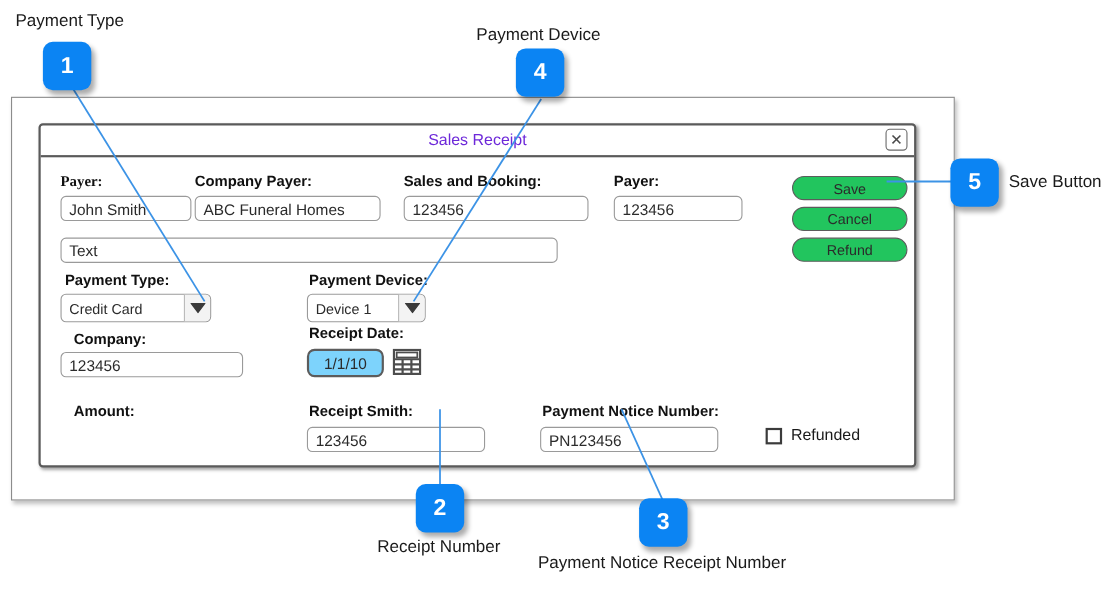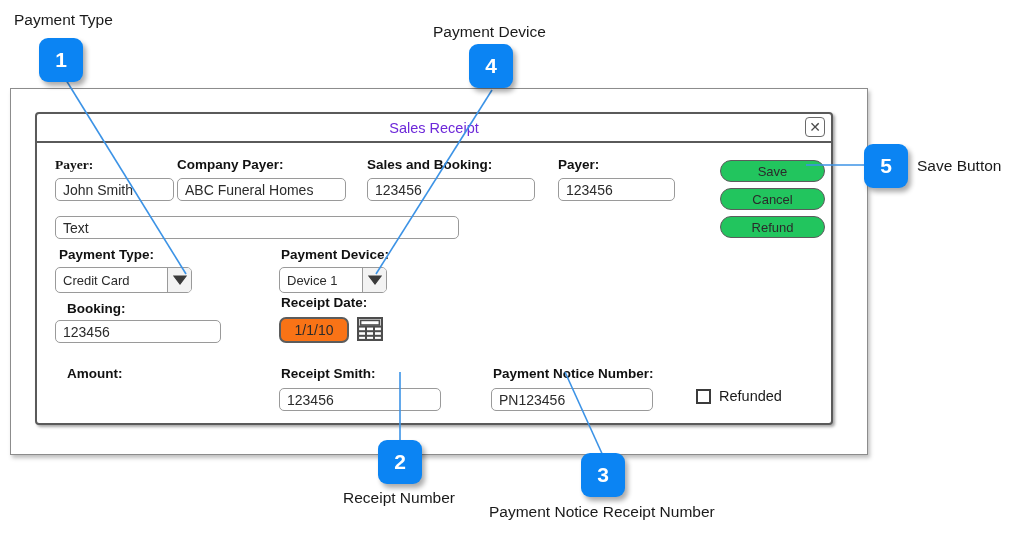--- a/index.html
+++ b/index.html
@@ -163,21 +163,21 @@
     border-radius: 0 4px 4px 0;
     box-sizing: border-box;
   }
   .dd-arrow svg { display:block; }
 
   .datebox {
     position: absolute;
     height: 26px;
     border: 2px solid #5c5c5c;
     border-radius: 7px;
-    background: #f97316;
+    background: #7dd3fc;
     box-sizing: border-box;
     font-size: 14px;
     color: #2b2b2b;
     display: flex;
     align-items: center;
     justify-content: center;
   }
   #calendar-icon {
     position: absolute;
     width: 26px;
@@ -236,21 +236,21 @@
         <div class="fld-label" style="left:18px; top:14px;font-family:Liberation Serif, serif;">Payer:</div>
         <div class="fld-label" style="left:140px; top:14px;">Company Payer:</div>
         <div class="fld-label" style="left:330px; top:14px;">Sales and Booking:</div>
         <div class="fld-label" style="left:521px; top:14px;">Payer:</div>
 
         <div class="txtbox" style="left:18px;  top:35px; width:119px;">John Smith</div>
         <div class="txtbox" style="left:140px; top:35px; width:169px;">ABC Funeral Homes</div>
         <div class="txtbox" style="left:330px; top:35px; width:168px;">123456</div>
         <div class="txtbox" style="left:521px; top:35px; width:117px;">123456</div>
 
-        <div class="txtbox" style="left:18px; top:73px; width:404px;">Text</div>
+        <div class="txtbox" style="left:18px; top:73px; width:452px;">Text</div>
 
         <div class="fld-label" style="left:22px;  top:104px;">Payment Type:</div>
         <div class="fld-label" style="left:244px; top:104px;">Payment Device:</div>
 
         <div class="dropdown" style="left:18px; top:124px; width:137px;">
           <span class="dd-value">Credit Card</span>
           <span class="dd-arrow">
             <svg width="14" height="10" viewBox="0 0 14 10">
                 <polygon points="1,1 13,1 7,9" fill="#3a3a3a" stroke="#3a3a3a" stroke-width="1.2"></polygon>
               </svg>
@@ -258,21 +258,21 @@
         </div>
         <div class="dropdown" style="left:242px; top:124px; width:108px;">
           <span class="dd-value">Device 1</span>
           <span class="dd-arrow">
             <svg width="14" height="10" viewBox="0 0 14 10">
                 <polygon points="1,1 13,1 7,9" fill="#3a3a3a" stroke="#3a3a3a" stroke-width="1.2"></polygon>
               </svg>
           </span>
         </div>
 
-        <div class="fld-label" style="left:30px;  top:158px;">Booking:</div>
+        <div class="fld-label" style="left:30px;  top:158px;">Company:</div>
         <div class="fld-label" style="left:244px; top:152px;">Receipt Date:</div>
 
         <div class="txtbox" style="left:18px; top:177px; width:166px;">123456</div>
 
         <div class="datebox" style="left:242px; top:174px; width:70px;">1/1/10</div>
 
         <div id="calendar-icon" style="left:320px; top:174px;">
           <svg width="26" height="24" viewBox="0 0 26 24">
             <rect x="1" y="1" width="24" height="22" fill="#ffffff" stroke="#4d4d4d" stroke-width="2.2"></rect>
             <rect x="3.6" y="3.4" width="18.8" height="4.6" fill="#ffffff" stroke="#4d4d4d" stroke-width="1.6"></rect>

